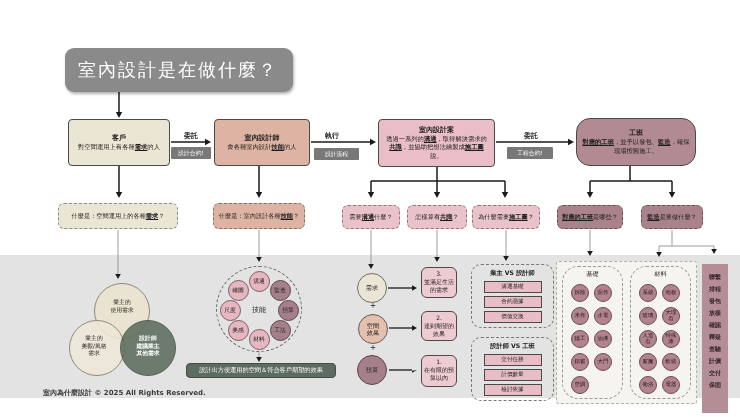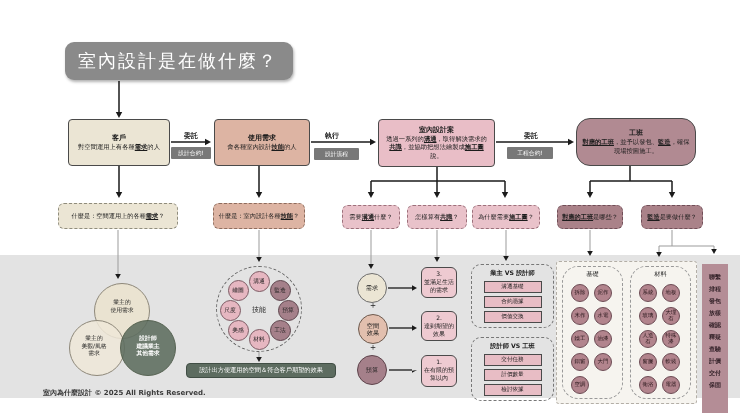--- a/index.html
+++ b/index.html
@@ -123,28 +123,28 @@
     <polygon class="tri" points="256.2,357 261.8,357 259,362"></polygon>
 
     <line class="eq-line" x1="388" y1="288" x2="412" y2="288"></line>
     <polygon class="tri" points="412,285.2 412,290.8 417,288"></polygon>
     <line class="eq-line" x1="389" y1="328" x2="412" y2="328"></line>
     <polygon class="tri" points="412,325.2 412,330.8 417,328"></polygon>
     <line class="eq-line" x1="389" y1="370" x2="412" y2="370"></line>
     <polygon class="tri" points="412,367.2 412,370.8 417,370 412,372.8"></polygon>
   </svg>
 
-  <div class="abs title-box" style="left:65px;top:42px;width:228px;height:38px;">室內設計是在做什麼？</div>
+  <div class="abs title-box" style="left:65px;top:48px;width:228px;height:44px;">室內設計是在做什麼？</div>
 
   <div class="abs node bg-client" style="left:68px;top:119px;width:102px;height:47px;">
     <div class="node-title">客戶</div>
     <div class="node-desc"><span>對空間運用上有各種</span><span class="em">需求</span><span>的人</span></div>
   </div>
   <div class="abs node bg-designer" style="left:214px;top:119px;width:96px;height:47px;">
-    <div class="node-title">使用需求</div>
+    <div class="node-title">室內設計師</div>
     <div class="node-desc"><span>會各種室內設計</span><span class="em">技能</span><span>的人</span></div>
   </div>
   <div class="abs node bg-project" style="left:378px;top:119px;width:117px;height:48px;">
     <div class="node-title">室內設計案</div>
     <div class="node-desc"><span>透過一系列的</span><span class="em">溝通</span><span>，取得解決需求的</span><span class="em">共識</span><span>，並協助把想法繪製成</span><span class="em">施工圖</span><span>說。</span></div>
   </div>
   <div class="abs node bg-crew" style="left:576px;top:118px;width:120px;height:48px;border-radius:14px;">
     <div class="node-title">工班</div>
     <div class="node-desc"><span class="em">對應的工班</span><span>，並予以發包、</span><span class="em">監造</span><span>，確保現場按圖施工。</span></div>
   </div>

